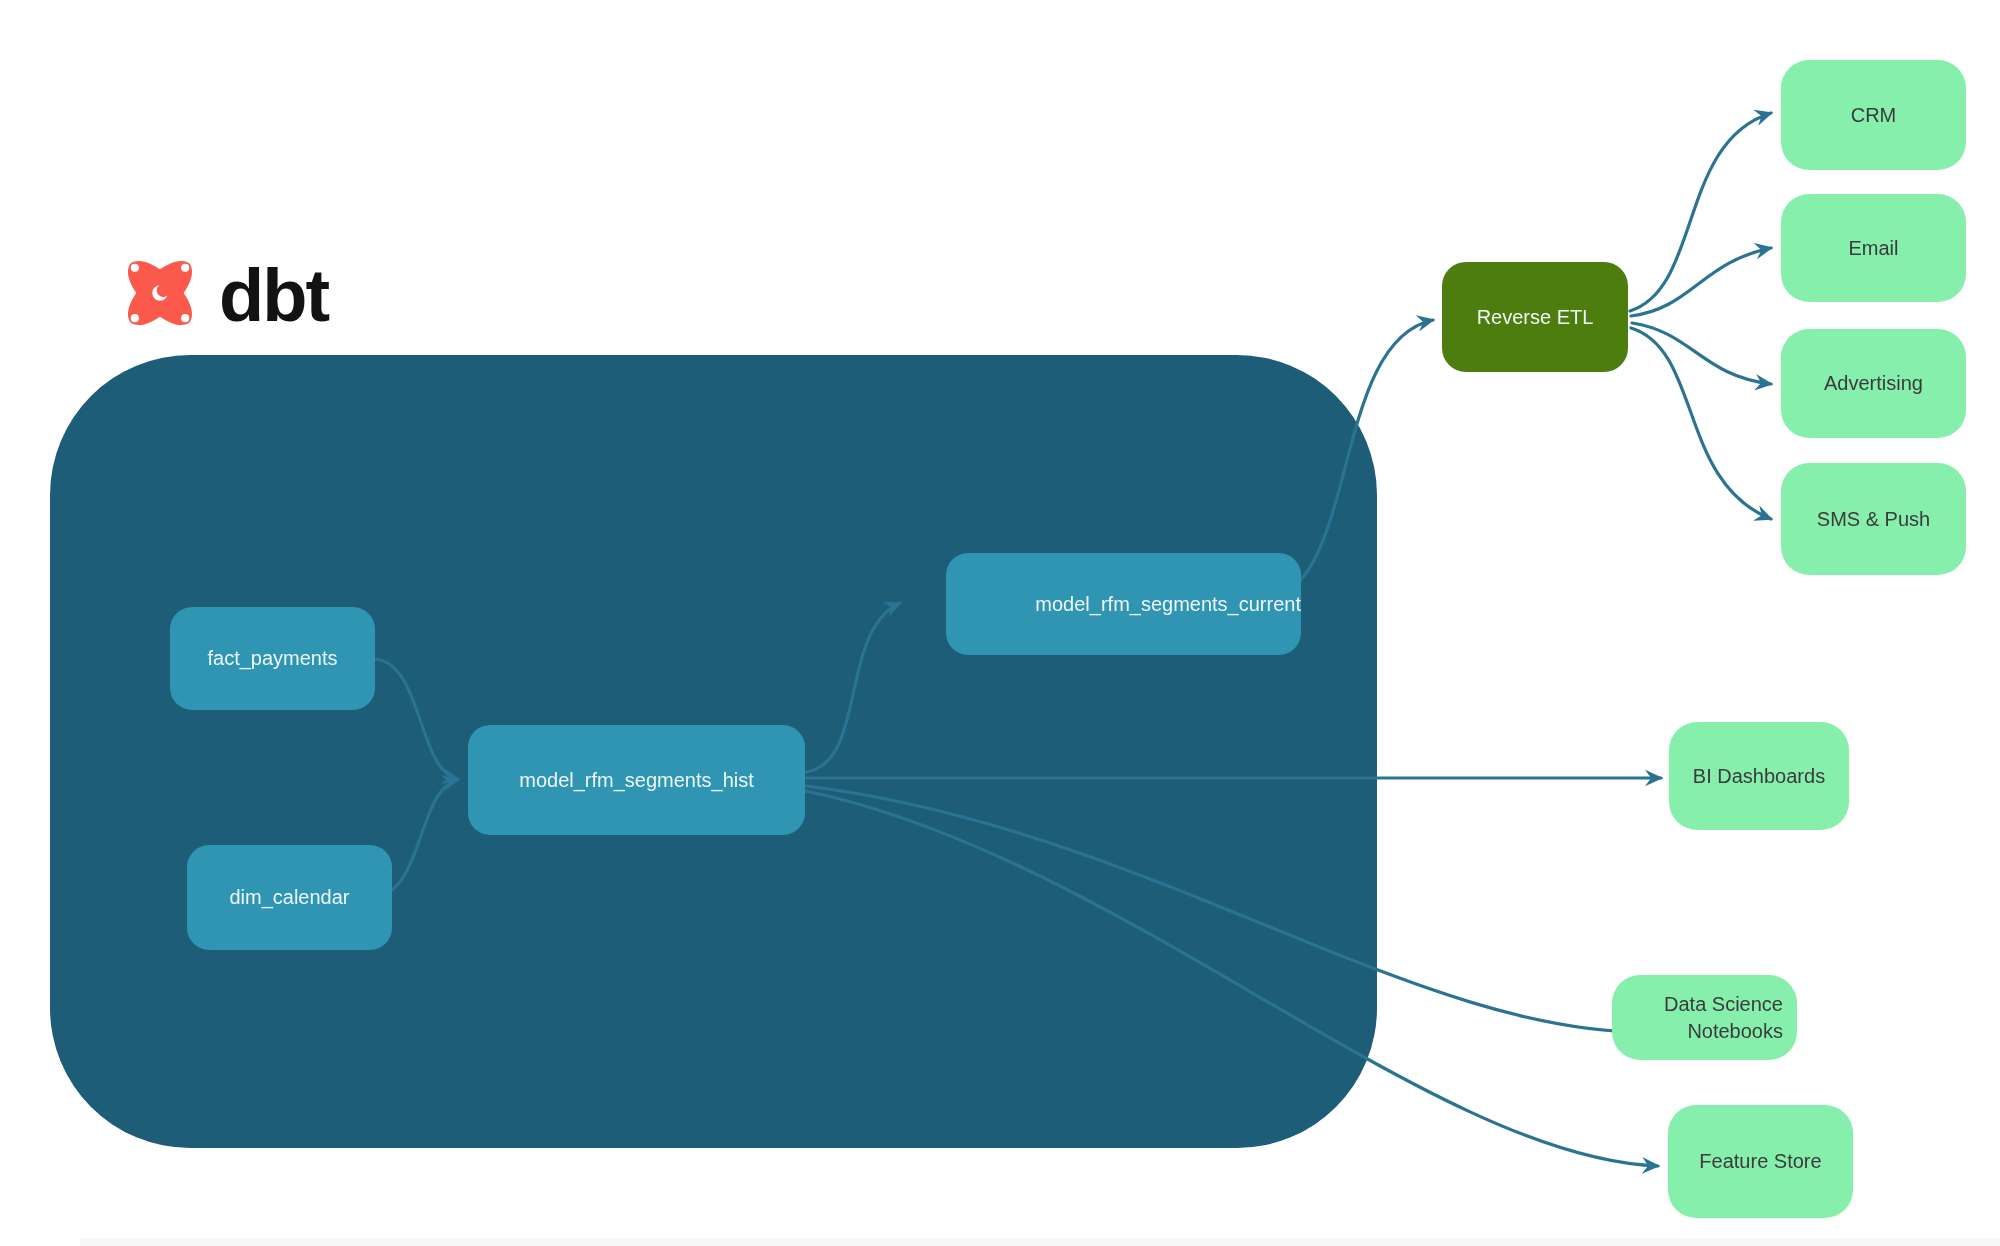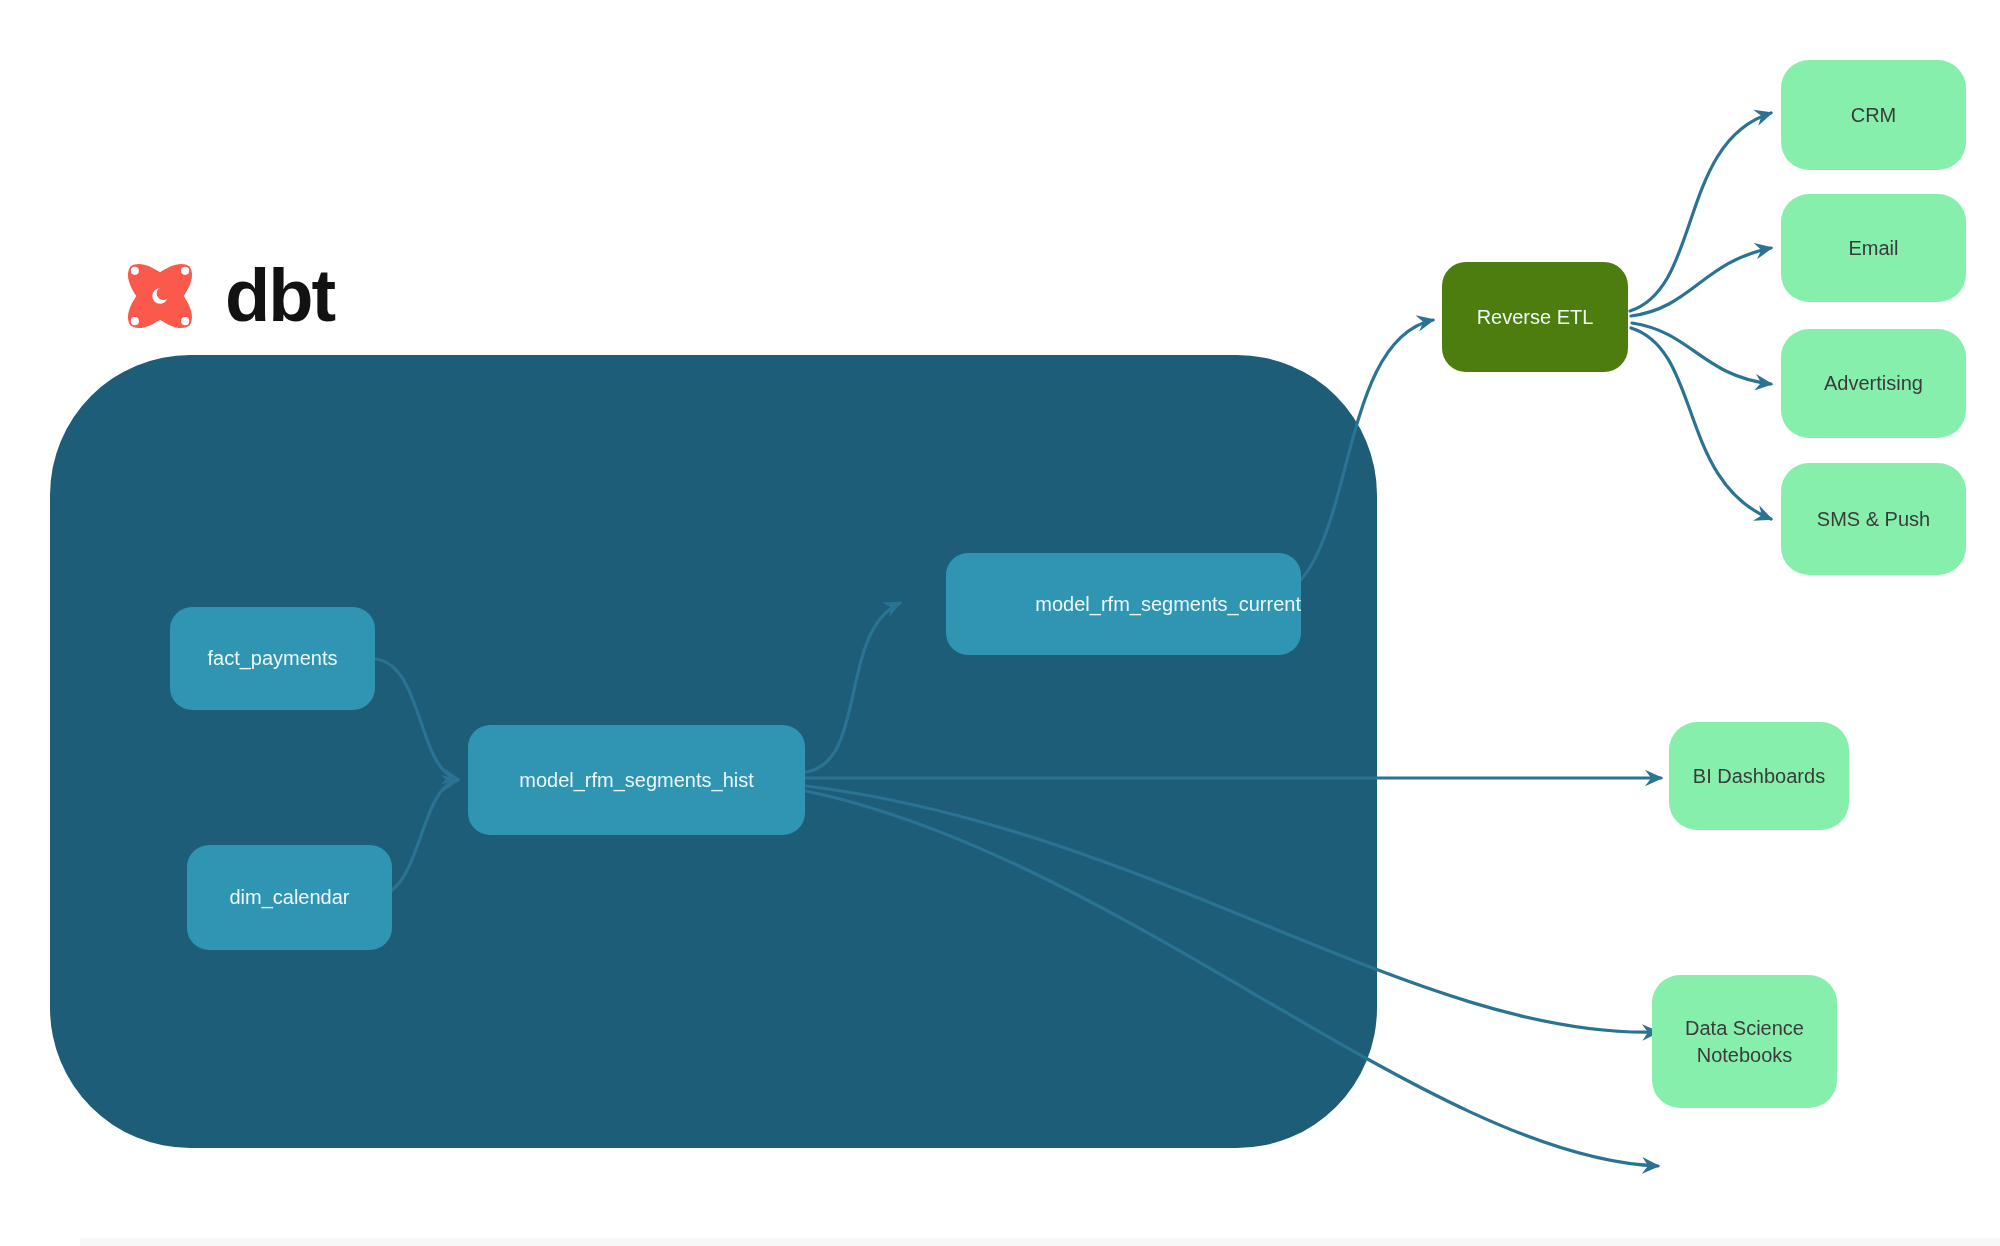--- a/index.html
+++ b/index.html
@@ -1,21 +1,21 @@
 <!DOCTYPE html>
 <html><head>
 <meta charset="utf-8">
 <style>
   html,body{margin:0;padding:0;background:#ffffff;}
   #stage{
     position:relative;width:2000px;height:1246px;overflow:hidden;background:#ffffff;
     font-family:"Liberation Sans",sans-serif;
   }
   
-  .logo{position:absolute;left:123px;top:256px;display:flex;align-items:center;gap:28px;}
+  .logo{position:absolute;left:123px;top:256px;display:flex;gap:22px;}
   .logo-text{
     font-size:74px;font-weight:bold;color:#121212;letter-spacing:-2px;line-height:80px;
   }
   
   .warehouse{
     position:absolute;left:50px;top:355px;width:1327px;height:793px;
     background:#1d5d78;border-radius:140px;z-index:1;
   }
   
   svg.edges{position:absolute;left:0;top:0;z-index:2;}
@@ -31,21 +31,21 @@
   .n-fact     {left:170px; top:607px; width:205px; height:103px;}
   .n-dim      {left:170px; top:845px; width:205px; height:105px;margin-left:17px;}
   .n-hist     {left:468px; top:725px; width:337px; height:110px;}
   .n-current  {left:946px; top:553px; width:355px; height:102px;justify-content:flex-end;}
   .n-retl     {left:1442px;top:262px; width:186px; height:110px;}
   .n-crm      {left:1781px;top:60px;  width:185px; height:110px;}
   .n-email    {left:1781px;top:194px; width:185px; height:108px;}
   .n-adv      {left:1781px;top:329px; width:185px; height:109px;}
   .n-sms      {left:1781px;top:463px; width:185px; height:112px;}
   .n-bi       {left:1669px;top:722px; width:180px; height:108px;}
-  .n-ds       {left:1652px;top:975px; width:185px; height:133px;}
+  .n-ds       {left:1612px;top:975px; width:185px; height:85px;text-align:right;}
   .n-fs       {left:1668px;top:1105px;width:185px; height:113px;}
   
   .bottom-strip{
     position:absolute;left:80px;right:0;bottom:0;height:8px;background:#f7f7f7;z-index:0;
   }
 </style>
 </head>
 <body>
 
 <div id="stage">
@@ -116,15 +116,18 @@
   </div>
   <div class="node dest n-sms">
     <span>SMS &amp; Push</span>
   </div>
   <div class="node dest n-bi">
     <span>BI Dashboards</span>
   </div>
   <div class="node dest n-ds">
     <span>Data Science Notebooks</span>
   </div>
+  <div class="node dest n-fs">
+    <span>Feature Store</span>
+  </div>
 
   <div class="bottom-strip"></div>
 </div>
 
 </body></html>

